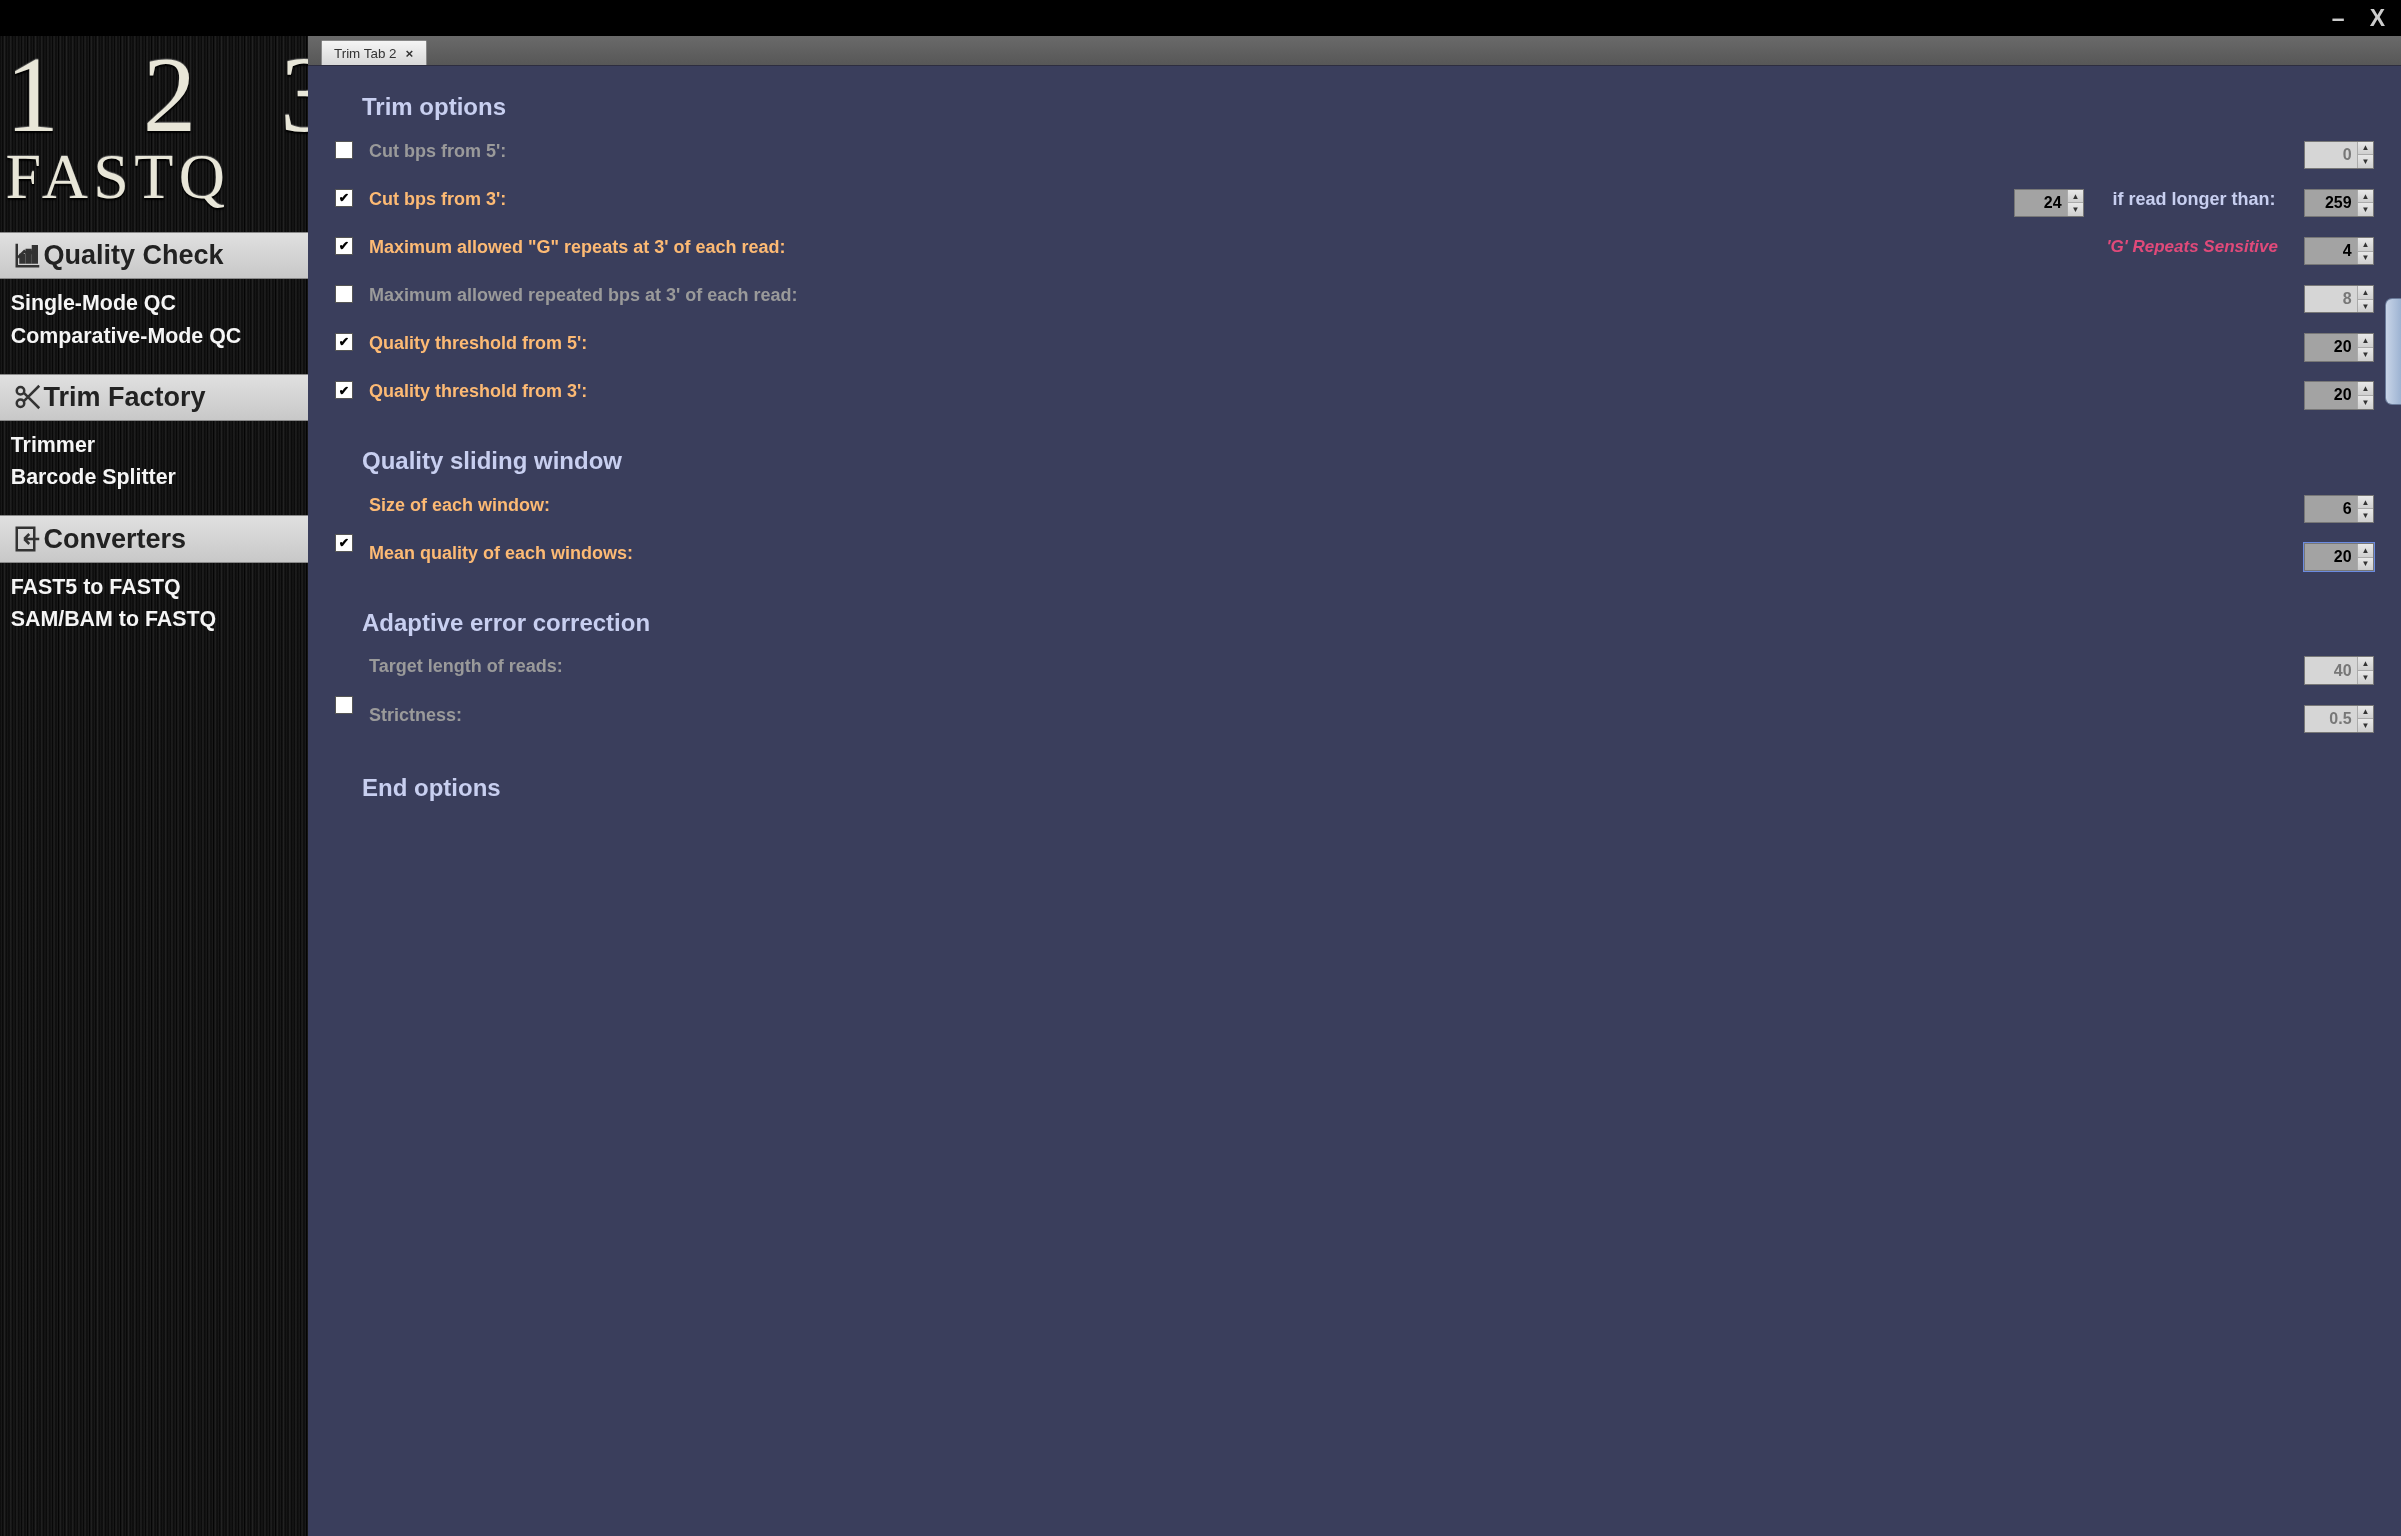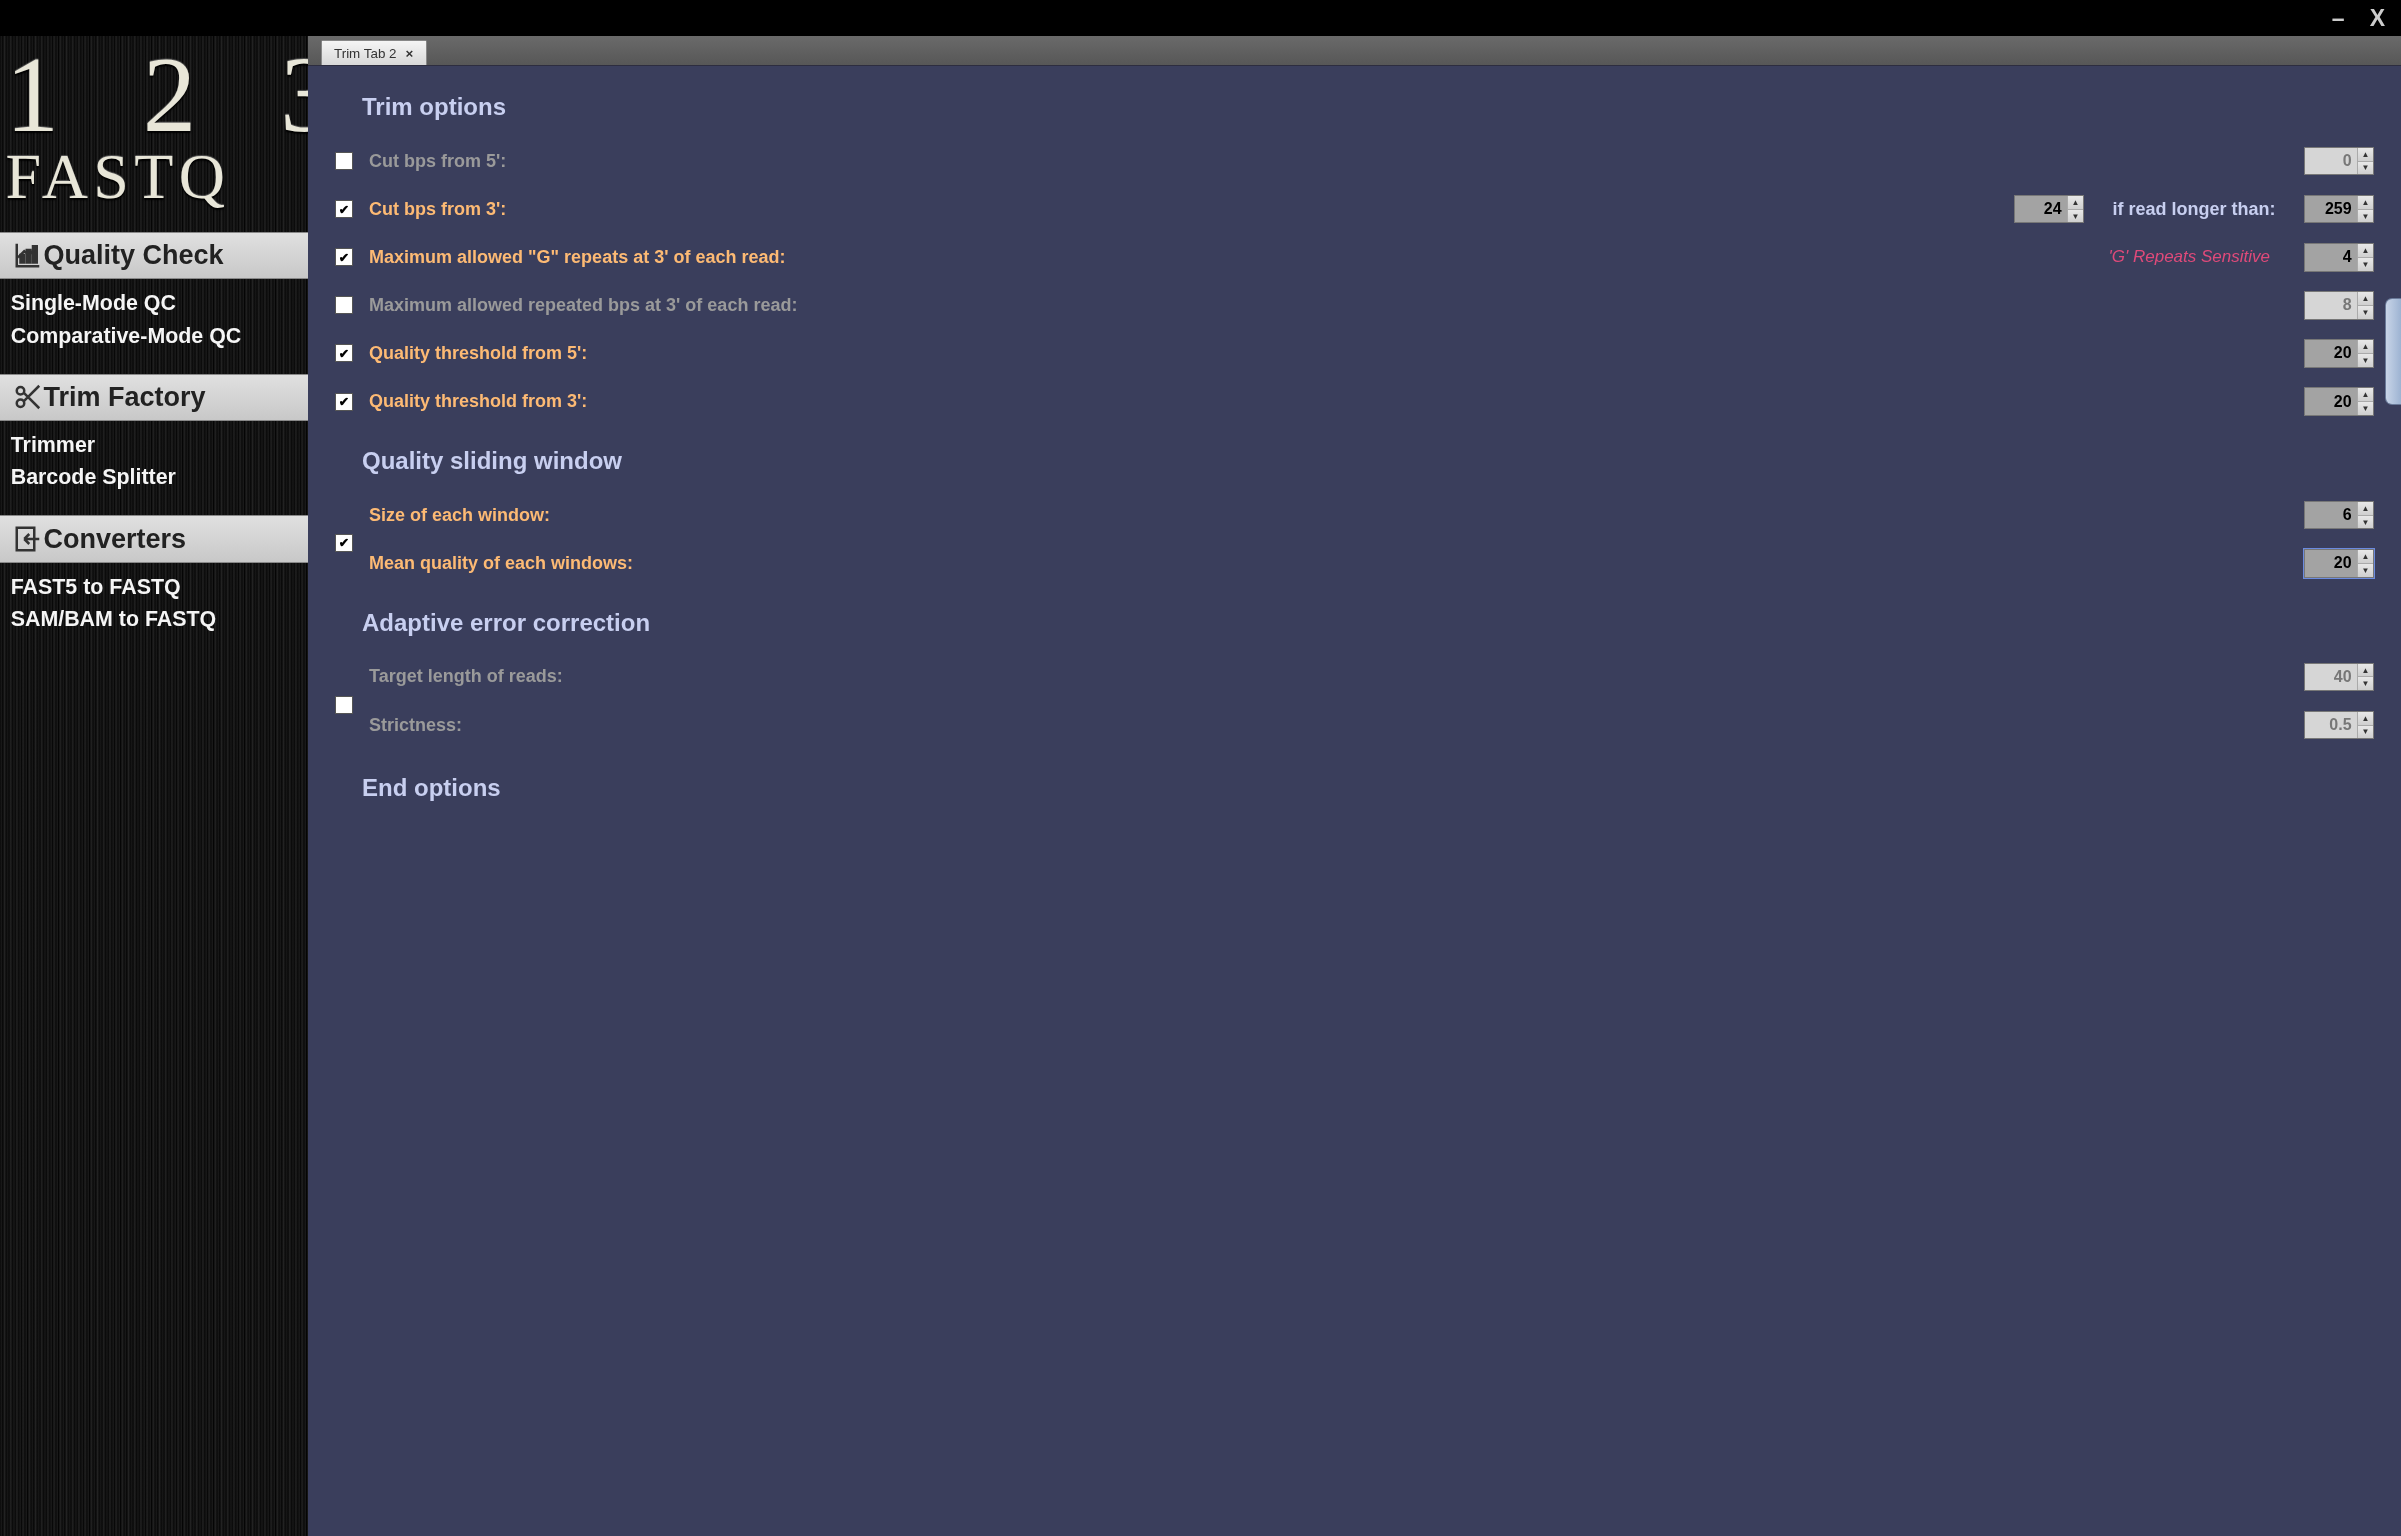--- a/index.html
+++ b/index.html
@@ -37,32 +37,32 @@
   .main { flex: 1; display: flex; flex-direction: column; background: #5f5f5f; min-width: 0; position: relative; }
   .tabbar { height: 30px; background: linear-gradient(#6a6a6a,#575757); display: flex; align-items: flex-end; padding-left: 12.5px; border-bottom: 1.8px solid #2d2d3f; }
   .tab { background: linear-gradient(#f5f5f5,#d8d8d8); color: #333; font-size: 13.4px; padding: 4.5px 12.5px 4.5px 12.5px; border: 0.9px solid #888; border-bottom: none; border-radius: 1.8px 1.8px 0 0; display: flex; align-items: center; gap: 9px; }
   .tab .x { font-weight: bold; font-size: 13.4px; }
 
   .content { flex: 1; background: #3a3e5c; overflow: auto; position: relative; }
   .inner { padding: 18px 27px 27px 54px; }
 
   .section-title { color: #c8cff0; font-size: 24px; font-weight: 600; margin: 9px 0 19.6px 0; }
 
-  .row { display: flex; align-items: center; min-height: 41px; margin-bottom: 7.1px; gap: 16px; }
+  .row { display: flex; align-items: flex-start; min-height: 41px; margin-bottom: 7.1px; gap: 16px; }
   .chk {
     width: 18px; height: 18px; background: #fff; border: 0.9px solid #555;
     display: inline-flex; align-items: center; justify-content: center; flex-shrink: 0;
     font-size: 14.3px; font-weight: bold; color: #000;
   }
   .chk.on::after { content: "✔"; font-size: 12.5px; }
   .lbl { font-size: 18px; font-weight: 600; flex: 0 0 auto; }
   .lbl.enabled { color: #fdba74; }
   .lbl.disabled { color: #9a9a9a; }
   .fill { flex: 1; }
-  .note { color: #e04a7a; font-style: italic; font-weight: 400; font-size: 17px; margin-right: 18px;}
+  .note { color: #e04a7a; font-style: italic; font-weight: 700; font-size: 17px; margin-right: 10px;}
   .mid-lbl { color: #c8cff0; font-size: 18px; font-weight: 600; margin: 0 12.5px; }
 
   .spin { display: inline-flex; align-items: stretch; height: 28.6px; border: 0.9px solid #777; background: #a3a3a3; }
   .spin.disabled { background: #d6d6d6; }
   .spin input {
     width: 52px; border: none; background: transparent; text-align: right;
     font-size: 16px; font-weight: 700; color: #000; padding-right: 5.4px;
   }
   .spin.disabled input { color: #777; }
   .spin .arrows { width: 16px; display: flex; flex-direction: column; border-left: 0.9px solid #aaa; }

